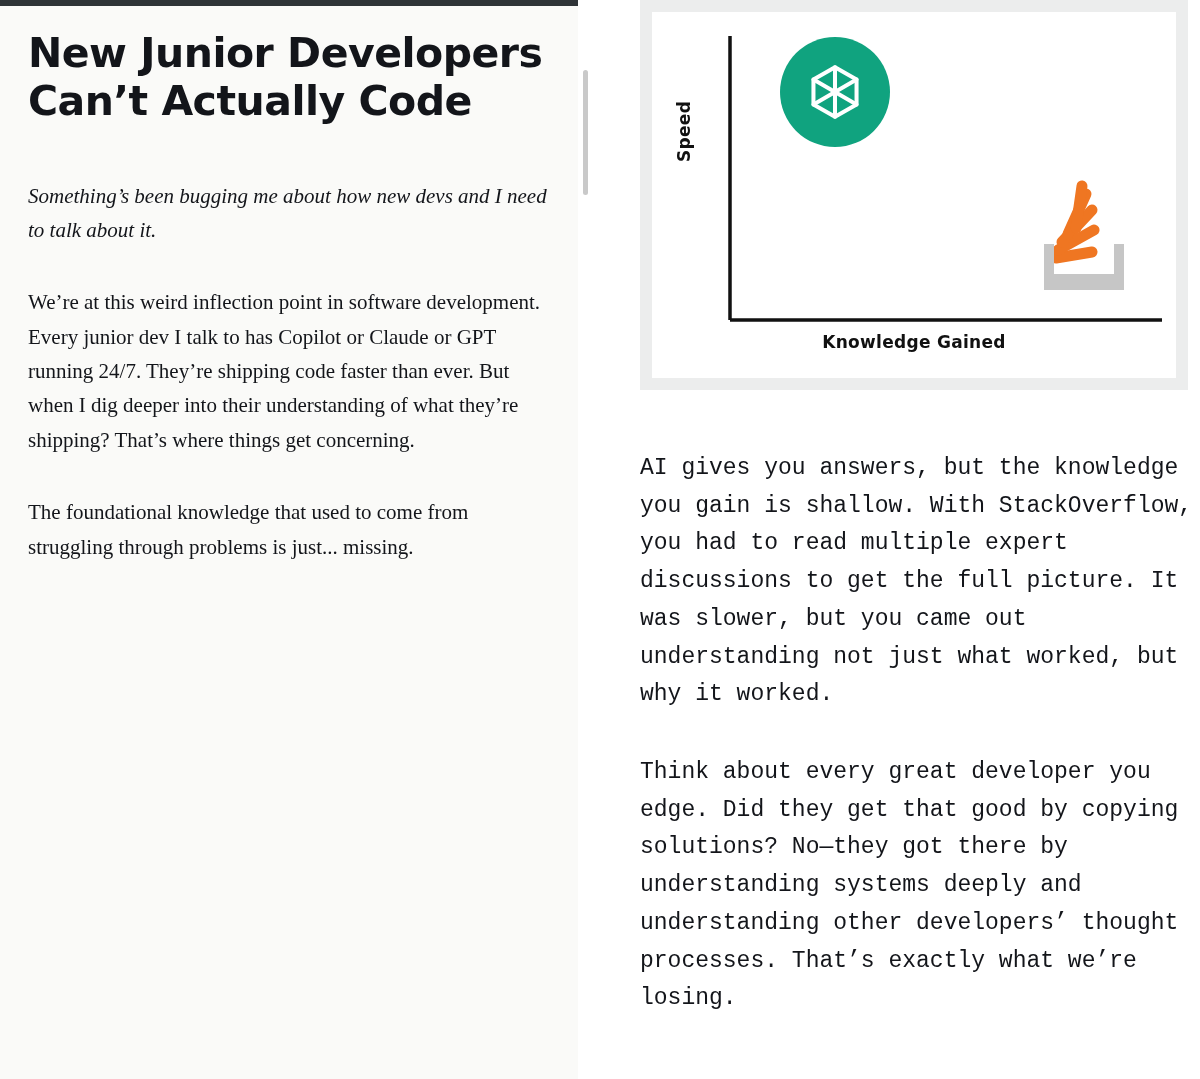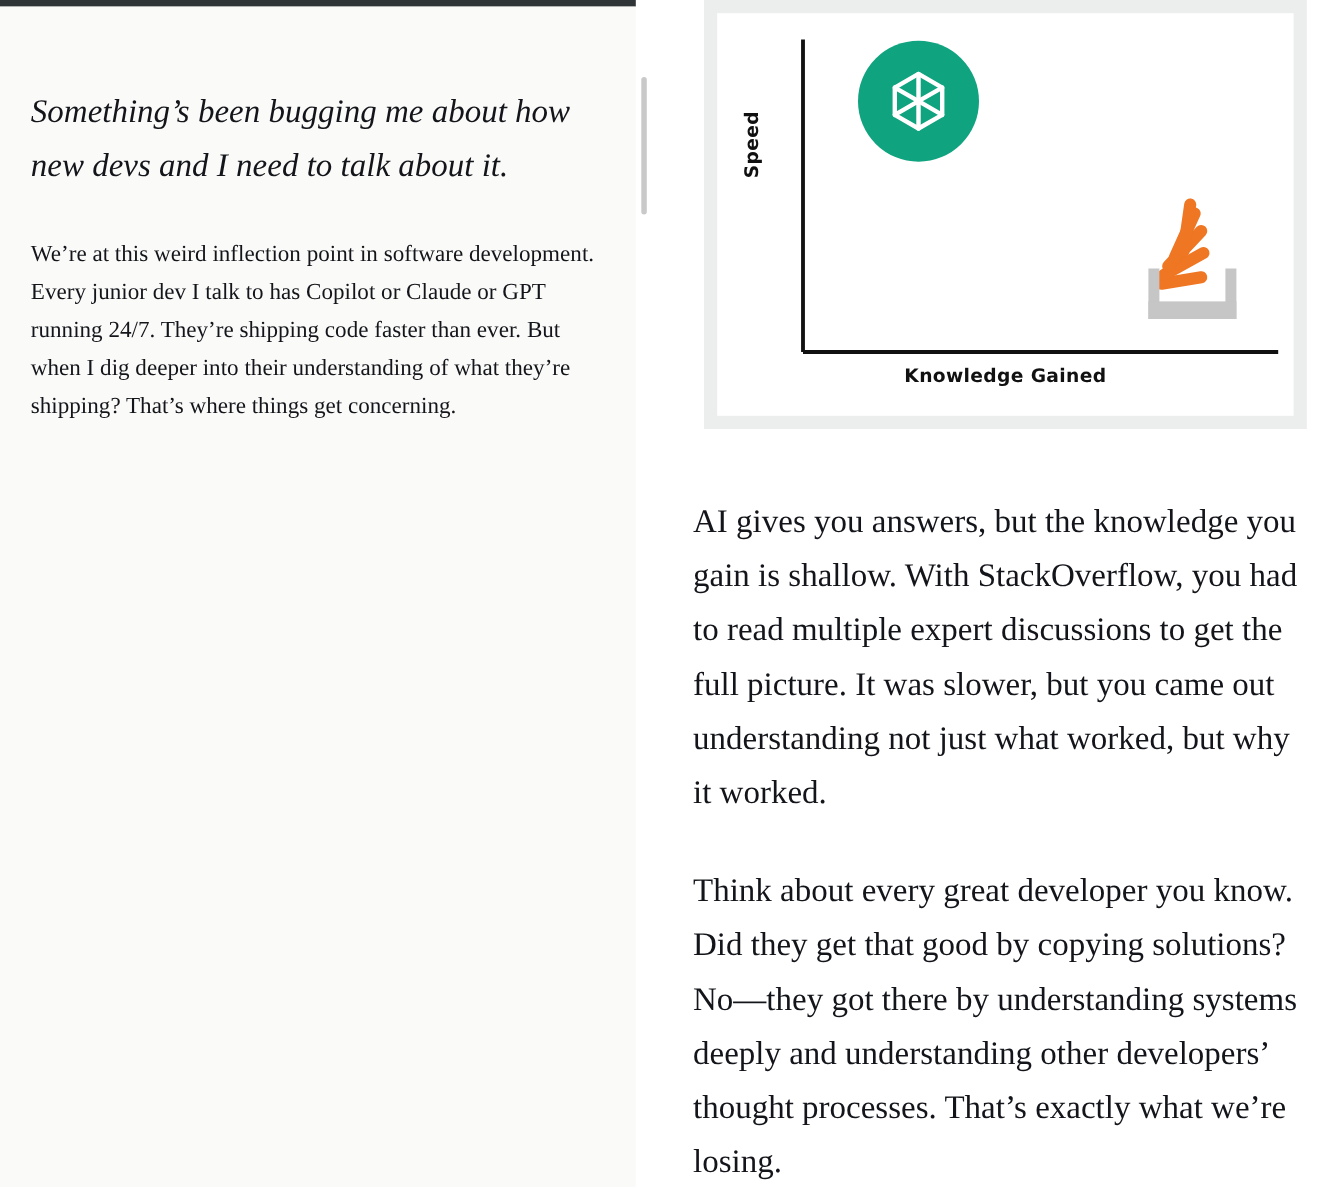--- a/index.html
+++ b/index.html
@@ -51,21 +51,21 @@
   .article-date {
     font-family: "Liberation Serif", serif;
     font-size: 22px;
     color: #1a1c20;
     margin: 4px 0 0 0;
     letter-spacing: 0.2px;
   }
   .article-lede {
     font-family: "Liberation Serif", serif;
     font-style: italic;
-    font-size: 30px;
+    font-size: 21px;
     line-height: 1.62;
     color: #13151a;
     margin: 54px 0 0 0;
   }
   .article-para {
     font-family: "Liberation Serif", serif;
     font-size: 21px;
     line-height: 1.64;
     color: #13151a;
     margin: 38px 0 0 0;
@@ -138,40 +138,42 @@
     bottom: 26px;
     text-align: center;
     font-family: "DejaVu Sans", sans-serif;
     font-weight: 700;
     font-size: 17px;
     color: #111;
     letter-spacing: 0.3px;
   }
 
   .right-para {
-    font-family: Liberation Serif, serif;
-    font-size: 30px;
+    font-family: Liberation Mono, monospace;
+    font-size: 23px;
     line-height: 1.64;
     color: #13151a;
-    margin: 0 0 0 12px;
+    margin: 0 0 0 22px;
     width: 560px;
   }
   .right-para.first { margin-top: 60px; }
   .right-para.second { margin-top: 40px; }
 </style>
 </head>
 <body>
 
 <div id="page">
 
   <div class="top-bar"></div>
 
   <div class="article-col">
+    <h1 class="article-title">New Junior Developers Can’t Actually Code</h1>
     <p class="article-lede">Something’s been bugging me about how new devs and I need to talk about it.</p>
     <p class="article-para">We’re at this weird inflection point in software development. Every junior dev I talk to has Copilot or Claude or GPT running 24/7. They’re shipping code faster than ever. But when I dig deeper into their understanding of what they’re shipping? That’s where things get concerning.</p>
+    <p class="article-para">The foundational knowledge that used to come from struggling through problems is just... missing.</p>
   </div>
 
   <div class="scroll-track">
     <div class="scroll-thumb"></div>
   </div>
 
   <div class="right-col">
 
     <div class="figure-card">
       <div class="figure-inner">
@@ -205,16 +207,16 @@
             <rect x="392" y="262" width="80" height="16" fill="#c6c6c6"></rect>
           </g>
         </svg>
 
         <div class="axis-label-y">Speed</div>
         <div class="axis-label-x">Knowledge Gained</div>
       </div>
     </div>
 
     <p class="right-para first">AI gives you answers, but the knowledge you gain is shallow. With StackOverflow, you had to read multiple expert discussions to get the full picture. It was slower, but you came out understanding not just what worked, but why it worked.</p>
-    <p class="right-para second">Think about every great developer you know. Did they get that good by copying solutions? No—they got there by understanding systems deeply and understanding other developers’ thought processes. That’s exactly what we’re losing.</p>
+    <p class="right-para second">Think about every great developer you edge. Did they get that good by copying solutions? No—they got there by understanding systems deeply and understanding other developers’ thought processes. That’s exactly what we’re losing.</p>
   </div>
 
 </div>
 
 </body></html>

